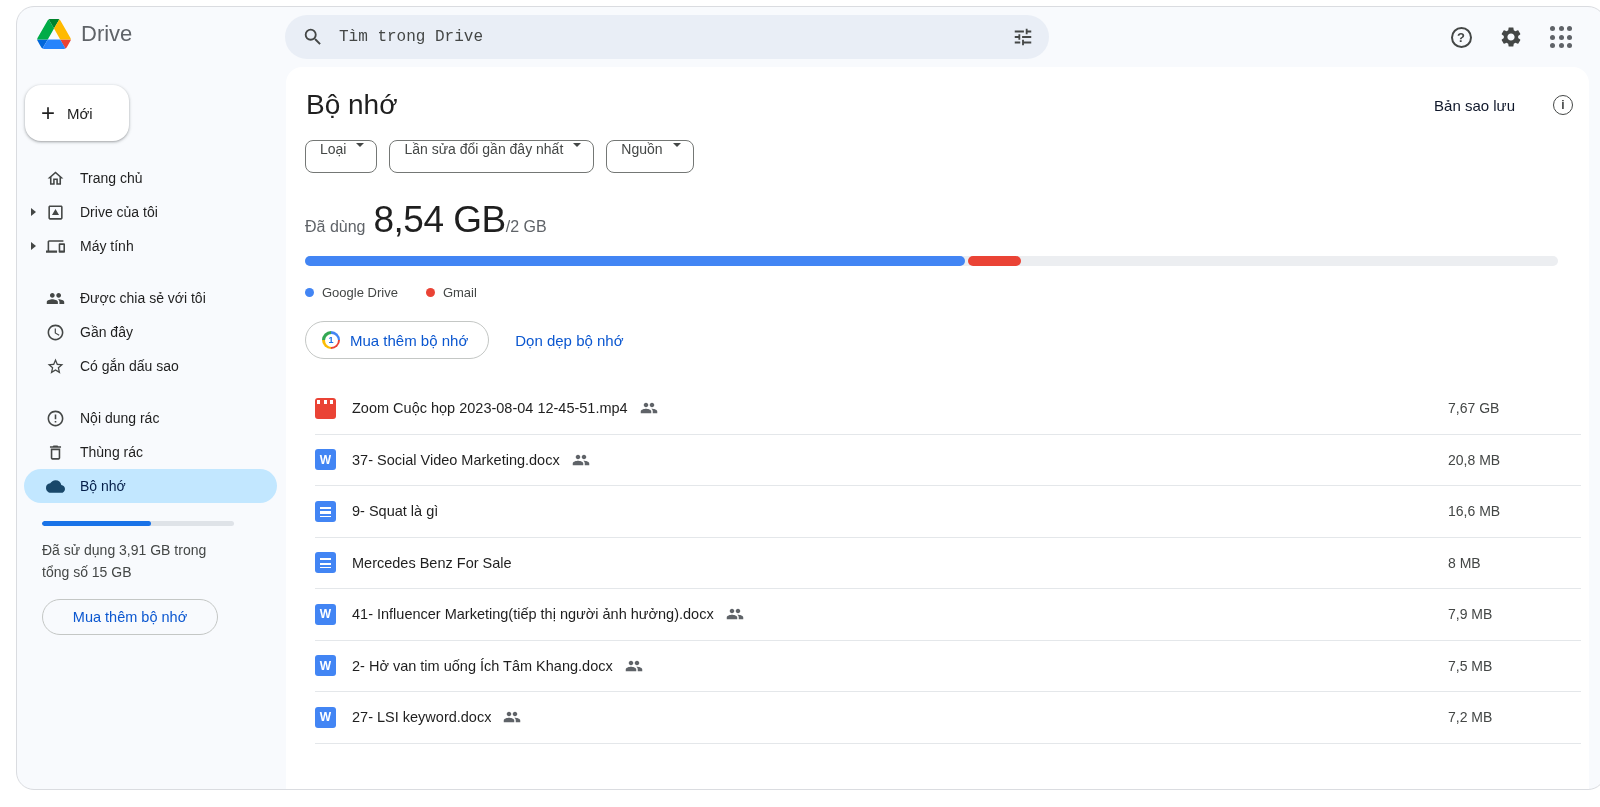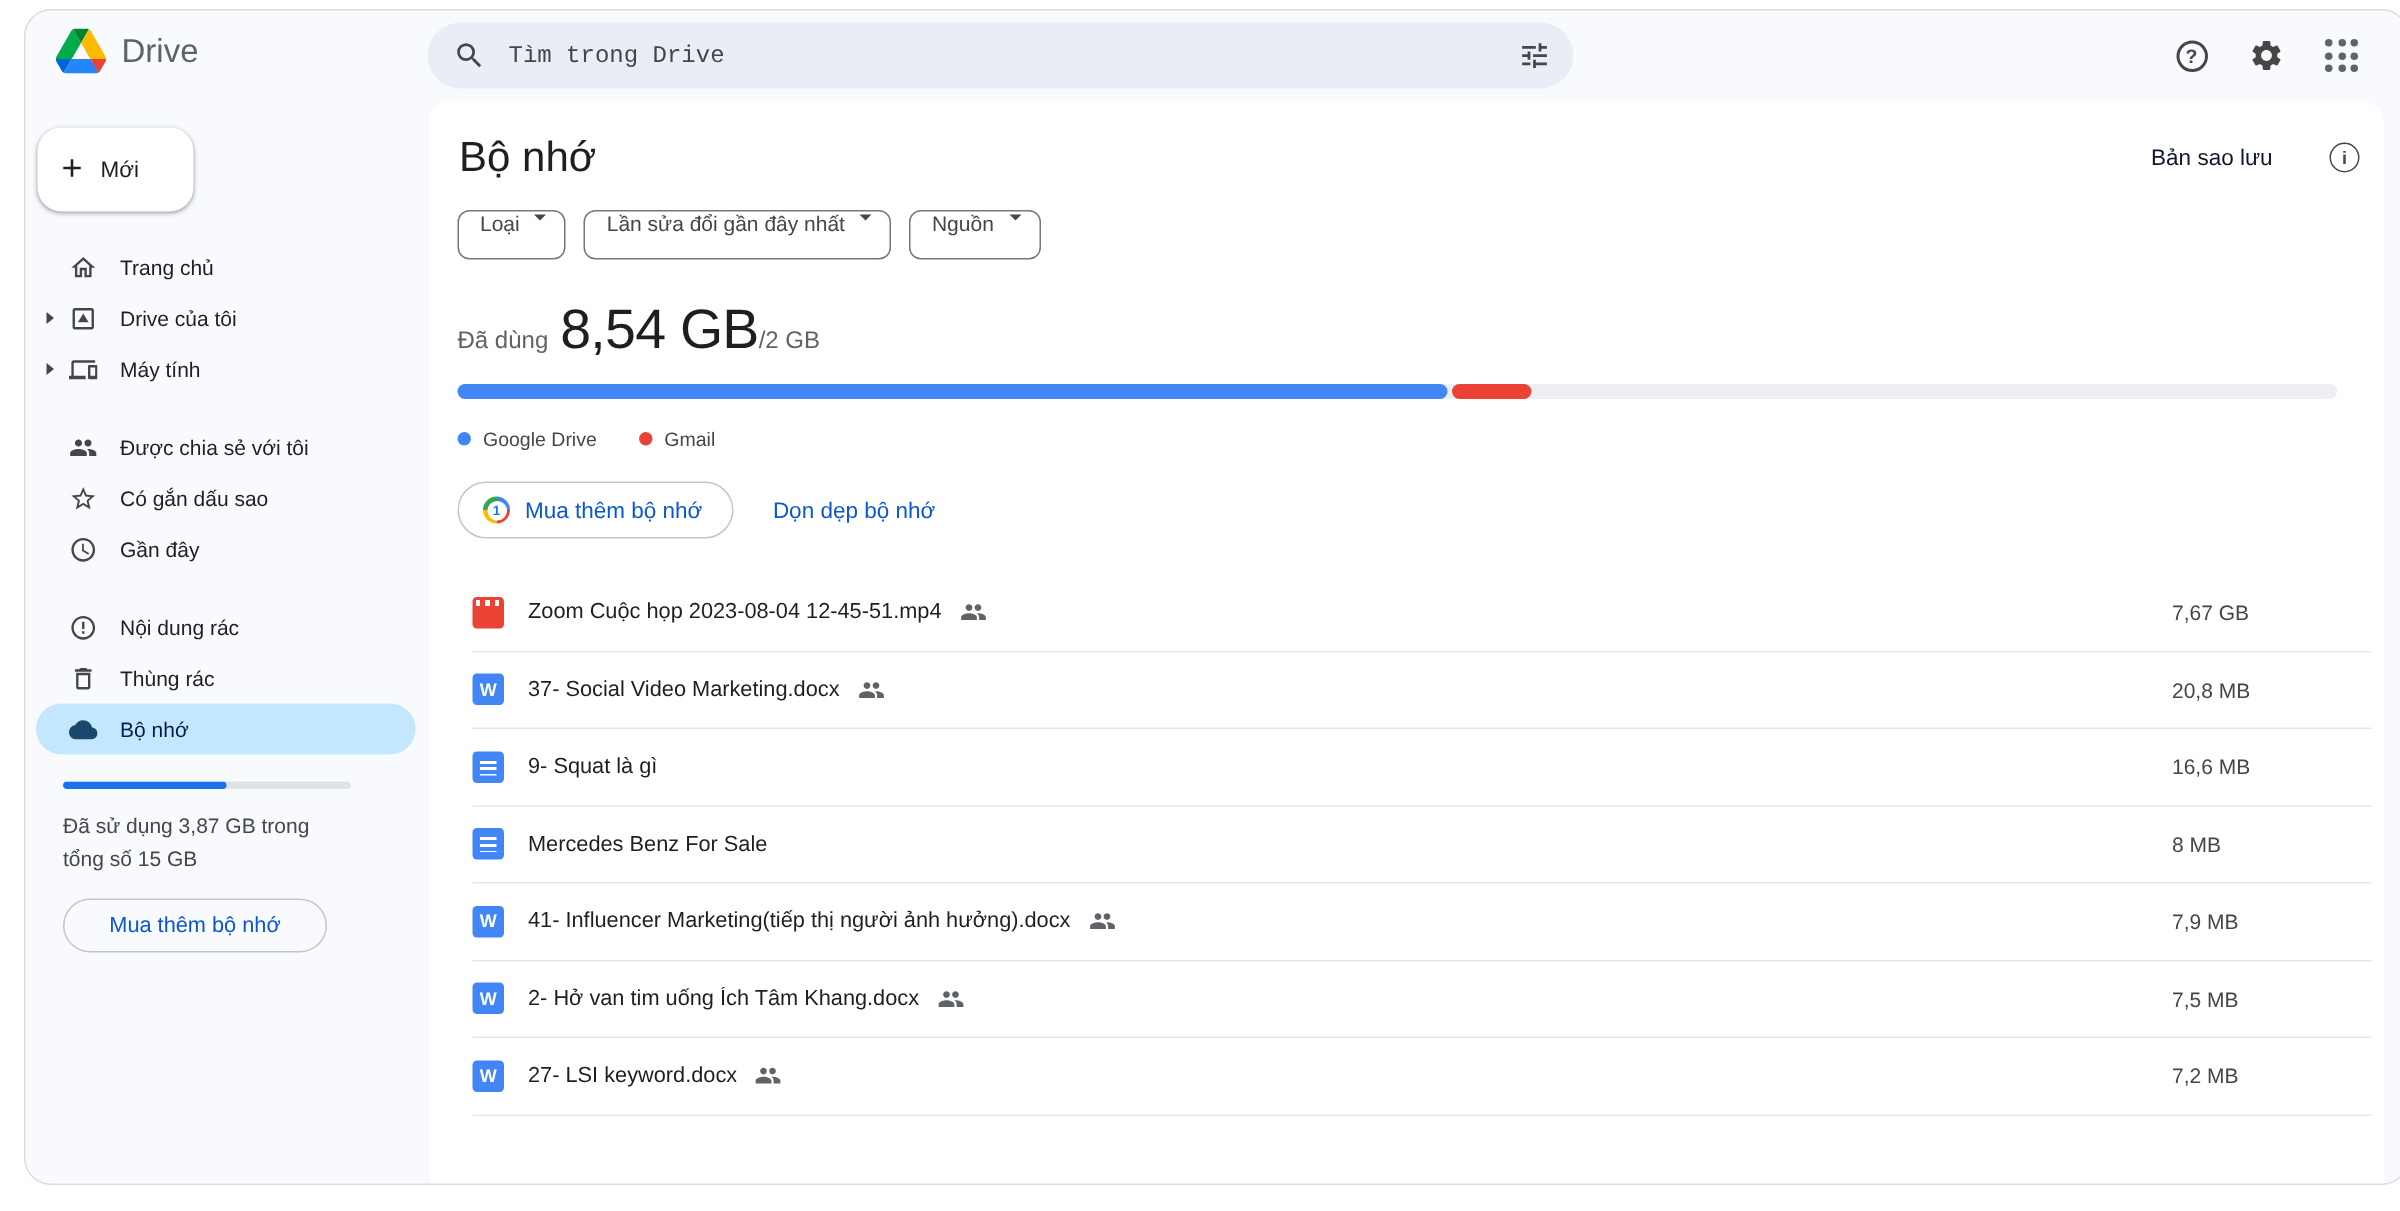--- a/index.html
+++ b/index.html
@@ -210,32 +210,32 @@
           <span class="nicon">
             <svg viewBox="0 0 24 24">
                 <path d="M16 11c1.66 0 2.99-1.34 2.99-3S17.66 5 16 5c-1.66 0-3 1.34-3 3s1.34 3 3 3zm-8 0c1.66 0 2.99-1.34 2.99-3S9.66 5 8 5C6.34 5 5 6.34 5 8s1.34 3 3 3zm0 2c-2.33 0-7 1.17-7 3.5V19h14v-2.5c0-2.33-4.67-3.5-7-3.5zm8 0c-.29 0-.62.02-.97.05 1.16.84 1.97 1.97 1.97 3.45V19h6v-2.5c0-2.33-4.67-3.5-7-3.5z"></path>
               </svg>
           </span>
           <span>Được chia sẻ với tôi</span>
         </div>
         <div class="navitem">
           <span class="nicon">
             <svg viewBox="0 0 24 24">
+                <path d="M11.99 2C6.47 2 2 6.48 2 12s4.47 10 9.99 10C17.52 22 22 17.52 22 12S17.52 2 11.99 2zM12 20c-4.42 0-8-3.58-8-8s3.58-8 8-8 8 3.58 8 8-3.58 8-8 8zm.5-13H11v6l5.25 3.15.75-1.23-4.5-2.67z"></path>
+              </svg>
+          </span>
+          <span>Gần đây</span>
+        </div>
+        <div class="navitem">
+          <span class="nicon">
+            <svg viewBox="0 0 24 24">
                 <path d="M22 9.24l-7.19-.62L12 2 9.19 8.63 2 9.24l5.46 4.73L5.82 21 12 17.27 18.18 21l-1.63-7.03L22 9.24zM12 15.4l-3.76 2.27 1-4.28-3.32-2.88 4.38-.38L12 6.1l1.71 4.04 4.38.38-3.32 2.88 1 4.28L12 15.4z"></path>
               </svg>
           </span>
           <span>Có gắn dấu sao</span>
-        </div>
-        <div class="navitem">
-          <span class="nicon">
-            <svg viewBox="0 0 24 24">
-                <path d="M11.99 2C6.47 2 2 6.48 2 12s4.47 10 9.99 10C17.52 22 22 17.52 22 12S17.52 2 11.99 2zM12 20c-4.42 0-8-3.58-8-8s3.58-8 8-8 8 3.58 8 8-3.58 8-8 8zm.5-13H11v6l5.25 3.15.75-1.23-4.5-2.67z"></path>
-              </svg>
-          </span>
-          <span>Gần đây</span>
         </div>
 
         <div class="navgap"></div>
 
         <div class="navitem">
           <span class="nicon">
             <svg viewBox="0 0 24 24">
                 <path d="M11 15h2v2h-2v-2zm0-8h2v6h-2V7zm.99-5C6.47 2 2 6.48 2 12s4.47 10 9.99 10C17.52 22 22 17.52 22 12S17.52 2 11.99 2zM12 20c-4.42 0-8-3.58-8-8s3.58-8 8-8 8 3.58 8 8-3.58 8-8 8z"></path>
               </svg>
           </span>
@@ -256,21 +256,21 @@
               </svg>
           </span>
           <span>Bộ nhớ</span>
         </div>
       </div>
 
       <div class="side-progress">
         <div class="fill" style="width: 57%;"></div>
       </div>
       <div class="side-note">
-        <div>Đã sử dụng 3,87 GB trong</div>
+        <div>Đã sử dụng 3,91 GB trong</div>
         <div>tổng số 15 GB</div>
       </div>
       <button class="side-buy">Mua thêm bộ nhớ</button>
     </div>
 
     <div class="main">
 
       <div class="panel-head">
         <div class="page-title">Bộ nhớ</div>
         <span class="backup-link">Bản sao lưu</span>

